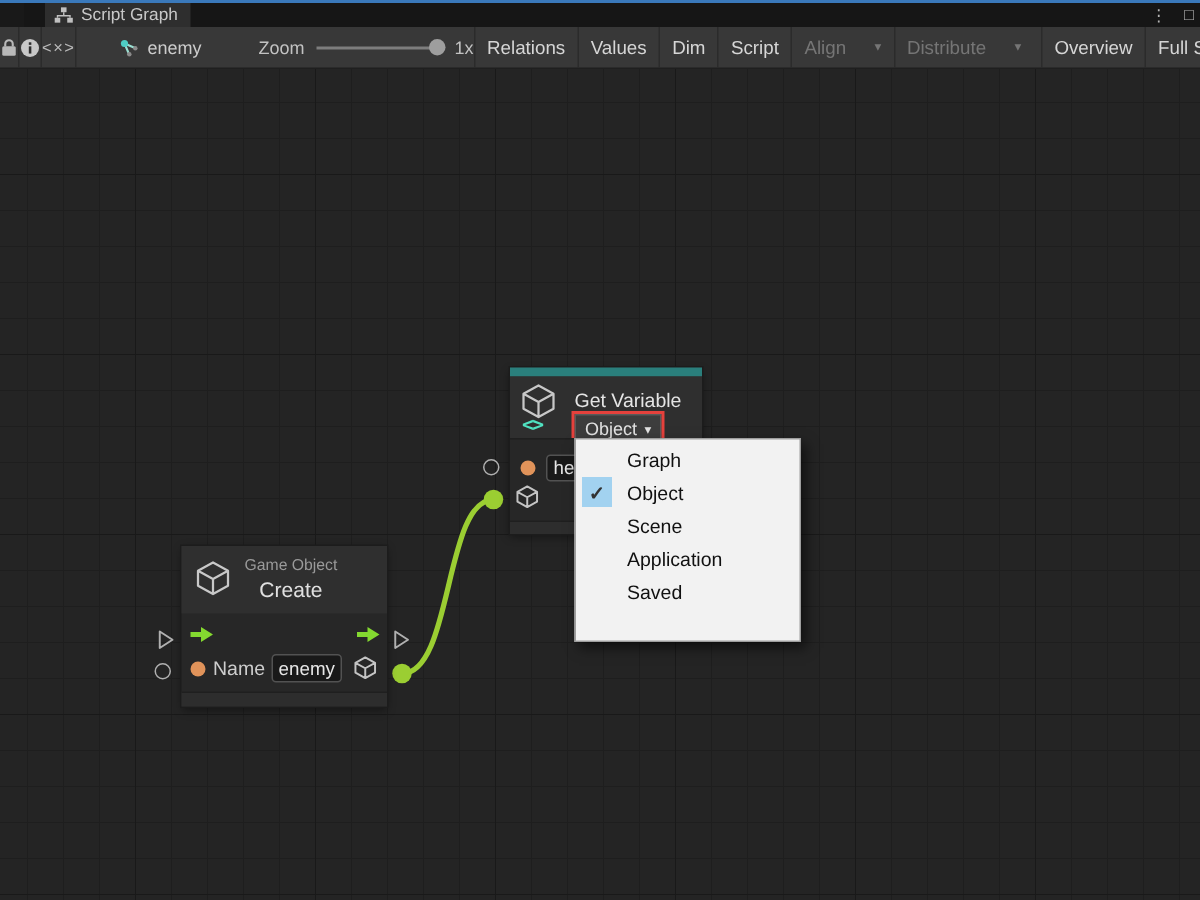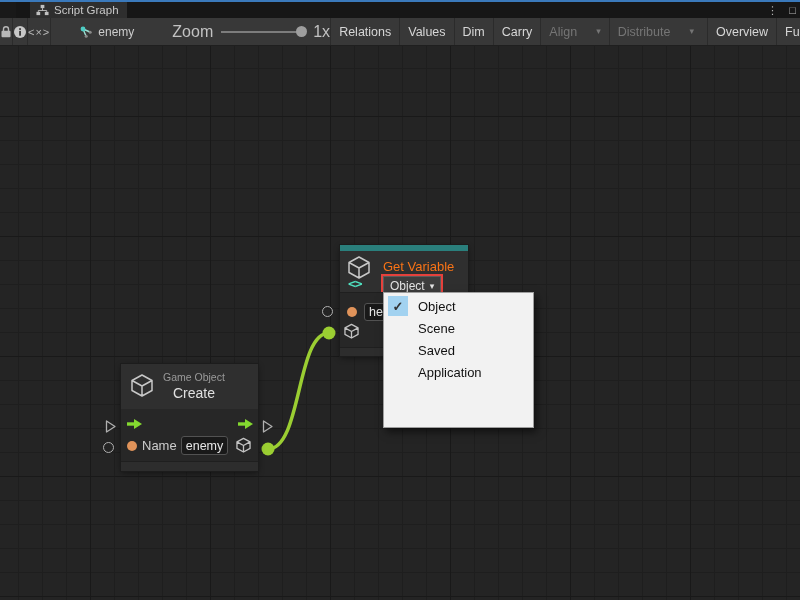--- a/index.html
+++ b/index.html
@@ -20,21 +20,21 @@
 
   
   .toolbar { position:absolute; top:18px; left:0; width:800px; height:28px; background:#383838;
     border-bottom:1px solid #1f1f1f; display:flex; align-items:stretch; color:#d2d2d2; }
   .tbtn { display:flex; align-items:center; justify-content:center; font-size:12px;
     border-right:1px solid #2b2b2b; color:#cfcfcf; }
   .tbtn.icon-btn { width:27px; }
   .tbtn.code-btn { width:62px; color:#b9b9b9; font-size:11px; letter-spacing:1px; }
   .breadcrumb { display:flex; align-items:center; gap:5px; padding:0 10px; margin-left:18px;
     font-size:12px; color:#cccccc; }
-  .zoom-wrap { display:flex; align-items:center; margin-left:28px; font-size:16px; color:#c2c2c2; }
+  .zoom-wrap { display:flex; align-items:center; margin-left:28px; font-size:12px; color:#c2c2c2; }
   .zoom-track { position:relative; width:84px; height:2px; background:#7d7d7d; margin:0 8px; }
   .zoom-thumb { position:absolute; right:-2px; top:-4.5px; width:11px; height:11px;
     border-radius:50%; background:#9e9e9e; }
   .tb-right { display:flex; margin-left:auto; align-items:stretch; }
   .rbtn { display:flex; align-items:center; gap:4px; padding:0 8px; font-size:12.5px;
     color:#d6d6d6; border-left:1px solid #2b2b2b; white-space:nowrap; }
   .rbtn.disabled { color:#757575;gap:19px; }
   .rbtn.gap { margin-left:5px; }
   .caret { font-size:9px; line-height:1; }
 
@@ -82,21 +82,21 @@
 
   
   .getvar-node { left:340px; top:199px; width:128px; height:111px; }
   .teal-bar { position:absolute; left:0; top:0; width:128px; height:6px;
     background:var(--node-teal-bar,#2a7f7c); }
   .getvar-node .node-header { position:absolute; left:0; top:6px; width:128px; height:41px; }
   .gv-icon { position:absolute; left:6px; top:4px; width:30px; height:34px; }
   .gv-chevrons { position:absolute; left:2px; bottom:-2px; color:var(--mint-accent,#50e3c2);
     font-size:13px; font-weight:bold; letter-spacing:-1px;
     font-family:"DejaVu Sans Mono", monospace; }
-  .gv-title { position:absolute; left:43px; top:8px; font-size:13px; color:#f97316; }
+  .gv-title { position:absolute; left:43px; top:8px; font-size:13px; color:#e5e5e5; }
   .scope-dd { position:absolute; left:43px; top:25px; height:20px; padding:0 6px;
     background:#3d3d3d; border:1px solid #5a5a5a; display:flex; align-items:center; gap:5px;
     font-size:12px; color:#e2e2e2; outline:2px solid var(--selection-red,#e5413c); }
   .gv-body { position:absolute; left:0; top:47px; width:128px; height:55px; background:#272727;
     border-top:1px solid #1f1f1f; }
   .gv-body .port-dot { position:absolute; left:7px; top:14px; }
   .he-field { position:absolute; left:24px; top:10px; width:92px; height:18px;
     text-align:left; padding-left:4px; }
   .gv-cube { position:absolute; left:3px; top:30px; }
   .getvar-node .node-footer { position:absolute; left:0; top:102px; width:128px; height:9px; }
@@ -180,21 +180,21 @@
       <div class="rbtn">
         <span>Relations</span>
       </div>
       <div class="rbtn">
         <span>Values</span>
       </div>
       <div class="rbtn">
         <span>Dim</span>
       </div>
       <div class="rbtn">
-        <span>Carry</span>
+        <span>Script</span>
       </div>
       <div class="rbtn disabled">
         <span>Align</span>
         <span class="caret">▾</span>
       </div>
       <div class="rbtn disabled">
         <span>Distribute</span>
         <span class="caret">▾</span>
       </div>
       <div class="rbtn gap">
@@ -289,30 +289,33 @@
           </svg>
         </span>
       </div>
       <div class="node-footer"></div>
     </div>
 
     <span class="ext-circle" style="left:322px; top:260px;"></span>
 
     <div class="scope-menu">
       <div class="menu-item">
+        <span>Graph</span>
+      </div>
+      <div class="menu-item">
         <span class="check-box">
           <span>✓</span>
         </span>
         <span>Object</span>
       </div>
       <div class="menu-item">
         <span>Scene</span>
       </div>
       <div class="menu-item">
+        <span>Application</span>
+      </div>
+      <div class="menu-item">
         <span>Saved</span>
-      </div>
-      <div class="menu-item">
-        <span>Application</span>
       </div>
     </div>
 
   </div>
 </div>
 
 </body></html>

